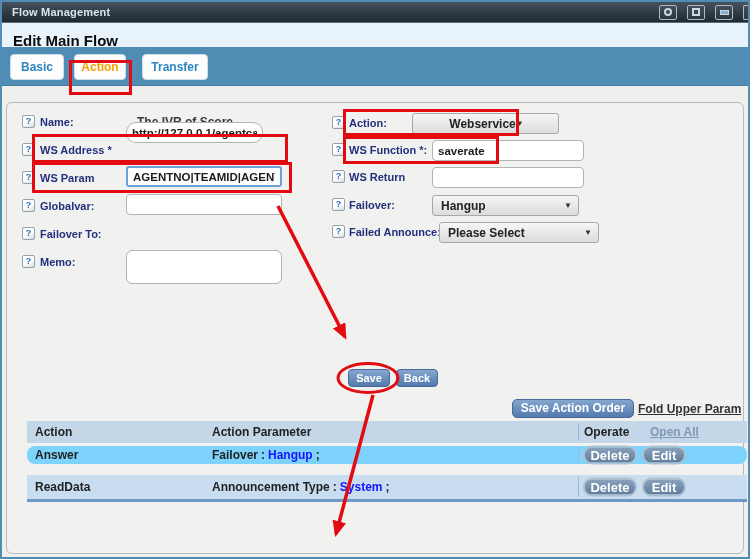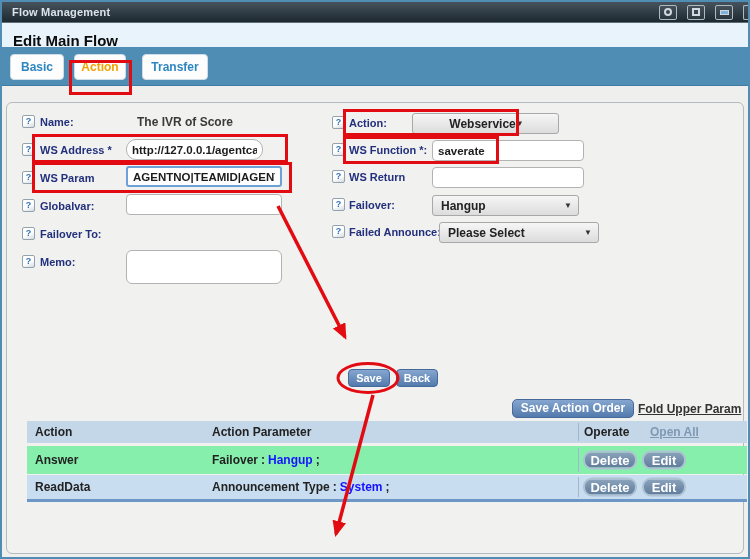--- a/index.html
+++ b/index.html
@@ -95,21 +95,21 @@
   .btn-save { left:346px; top:367px; width:42px; height:18px; line-height:16px; }
   .btn-back { left:394px; top:367px; width:42px; height:18px; line-height:16px; }
   .btn-sao  { left:510px; top:397px; width:122px; height:19px; line-height:17px; font-size:12px; border-radius:5px;}
   .link-fold {
     position:absolute; left:636px; top:400px; font-size:12px; font-weight:bold;
     color:#333; text-decoration:underline; cursor:pointer;
   }
   
   .tbl-row { position:absolute; left:25px; width:720px; font-size:12px; }
   .tbl-head { top:419px; height:22px; background:#c4d7e9; }
-  .tbl-r1   { top:444px; height:28px; background:#86efac; }
+  .tbl-r1   { top:444px; height:18px; background:#7dd3fc;border-radius:8px; }
   .tbl-r2   { top:473px; height:27px; background:#c9ddf0; border-bottom:3px solid #6d97c7; }
   .tbl-row .c-action  { position:absolute; left:8px;  top:50%; transform:translateY(-50%); font-weight:bold; color:#222; }
   .tbl-row .c-param   { position:absolute; left:185px; top:50%; transform:translateY(-50%); color:#222; white-space:nowrap;}
   .tbl-row .c-operate { position:absolute; left:557px; top:50%; transform:translateY(-50%); font-weight:bold; color:#222; }
   .tbl-row .vdiv { position:absolute; left:551px; top:2px; bottom:2px; width:1px; background:#9fb8ce; }
   .param-label { font-weight:bold; color:#222; }
   .param-link  { color:#1414ff; font-weight:bold; cursor:pointer; }
   .sep  { margin:0 3px; font-weight:bold; }
   .term { margin-left:3px; font-weight:bold; }
   .link-openall {
@@ -161,21 +161,21 @@
   <div class="redbox" style="left:67px; top:58px; width:63px; height:35px;"></div>
 
   <div class="panel"></div>
 
   <span class="qicon" style="left:20px; top:113px;">?</span>
   <span class="flabel" style="left:38px; top:114px;">Name:</span>
   <span class="fstatic" style="left:135px; top:113px;">The IVR of Score</span>
 
   <span class="qicon" style="left:20px; top:141px;">?</span>
   <span class="flabel" style="left:38px; top:142px;">WS Address *</span>
-  <input class="finput" style="left: 124px; top: 137px; width: 137px; border-radius: 10px;" value="http://127.0.0.1/agentca">
+  <input class="finput" style="left: 124px; top: 120px; width: 137px; border-radius: 10px;" value="http://127.0.0.1/agentca">
 
   <span class="qicon" style="left:20px; top:169px;">?</span>
   <span class="flabel" style="left:38px; top:170px;">WS Param</span>
   <input class="finput focused" style="left: 124px; top: 164px; width: 156px;" value="AGENTNO|TEAMID|AGENT">
 
   <span class="qicon" style="left:20px; top:197px;">?</span>
   <span class="flabel" style="left:38px; top:198px;">Globalvar:</span>
   <input class="finput" style="left: 124px; top: 192px; width: 156px;" value="">
 
   <span class="qicon" style="left:20px; top:225px;">?</span>

